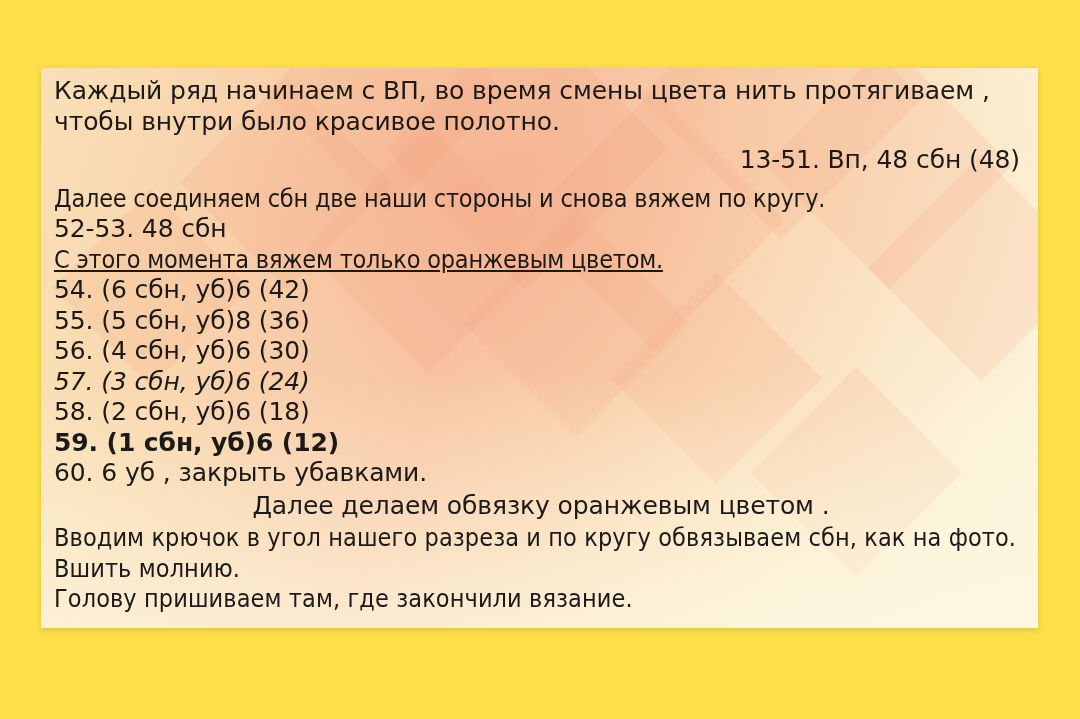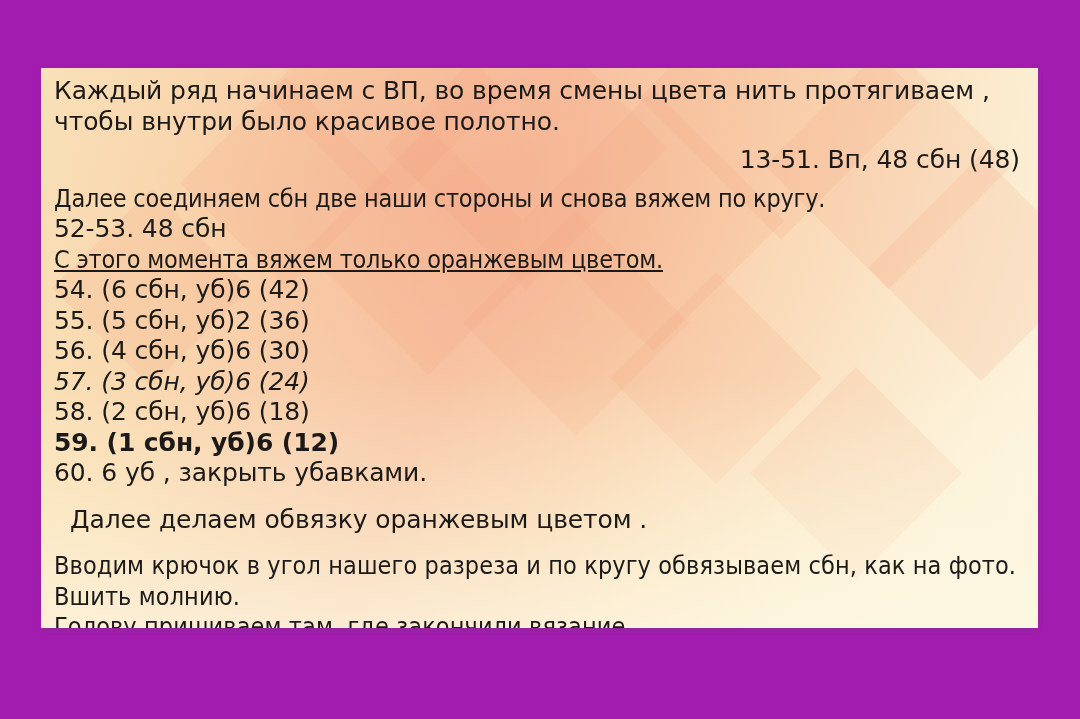--- a/index.html
+++ b/index.html
@@ -12,21 +12,21 @@
     width: 1080px;
     height: 719px;
     overflow: hidden;
     font-family: "DejaVu Sans", sans-serif;
   }
 
   #stage {
     position: relative;
     width: 1080px;
     height: 719px;
-    background: #a21caf;
+    background: #fde047;
   }
 
   
   #card {
     position: absolute;
     left: 41px;
     top: 68px;
     width: 997px;
     height: 560px;
     overflow: hidden;
@@ -147,26 +147,26 @@
 
     <div class="bg-wash"></div>
 
     <div id="content">
       <p class="line" style="margin: 0px;">Каждый ряд начинаем с ВП, во время смены цвета нить протягиваем , чтобы внутри было красивое полотно.</p>
       <p class="line" style="margin: 8px; text-align: right;">13-51. Вп, 48 сбн (48)</p>
       <p class="line note" style="margin: 0px;">Далее соединяем сбн две наши стороны и снова вяжем по кругу.</p>
       <p class="line" style="margin: 0px;">52-53. 48 сбн</p>
       <p class="line note" style="margin: 0px; text-decoration: underline;">С этого момента вяжем только оранжевым цветом.</p>
       <p class="line" style="margin: 0px;">54. (6 сбн, уб)6 (42)</p>
-      <p class="line" style="margin: 0px;">55. (5 сбн, уб)2 (36)</p>
+      <p class="line" style="margin: 0px;">55. (5 сбн, уб)8 (36)</p>
       <p class="line" style="margin: 0px;">56. (4 сбн, уб)6 (30)</p>
       <p class="line" style="margin: 0px; font-style: italic;">57. (3 сбн, уб)6 (24)</p>
       <p class="line" style="margin: 0px;">58. (2 сбн, уб)6 (18)</p>
       <p class="line" style="margin: 0px; font-weight: bold;">59. (1 сбн, уб)6 (12)</p>
       <p class="line" style="margin: 0px;">60. 6 уб , закрыть убавками.</p>
-      <p class="line" style="margin: 16px;">Далее делаем обвязку оранжевым цветом .</p>
+      <p class="line" style="margin: 2px; text-align: center;">Далее делаем обвязку оранжевым цветом .</p>
       <p class="line narrow" style="margin: 0px;">Вводим крючок в угол нашего разреза и по кругу обвязываем сбн, как на фото.</p>
       <p class="line narrow" style="margin: 0px;">Вшить молнию.</p>
       <p class="line narrow" style="margin: 0px;">Голову пришиваем там, где закончили вязание.</p>
     </div>
 
   </div>
 </div>
 
 </body></html>

